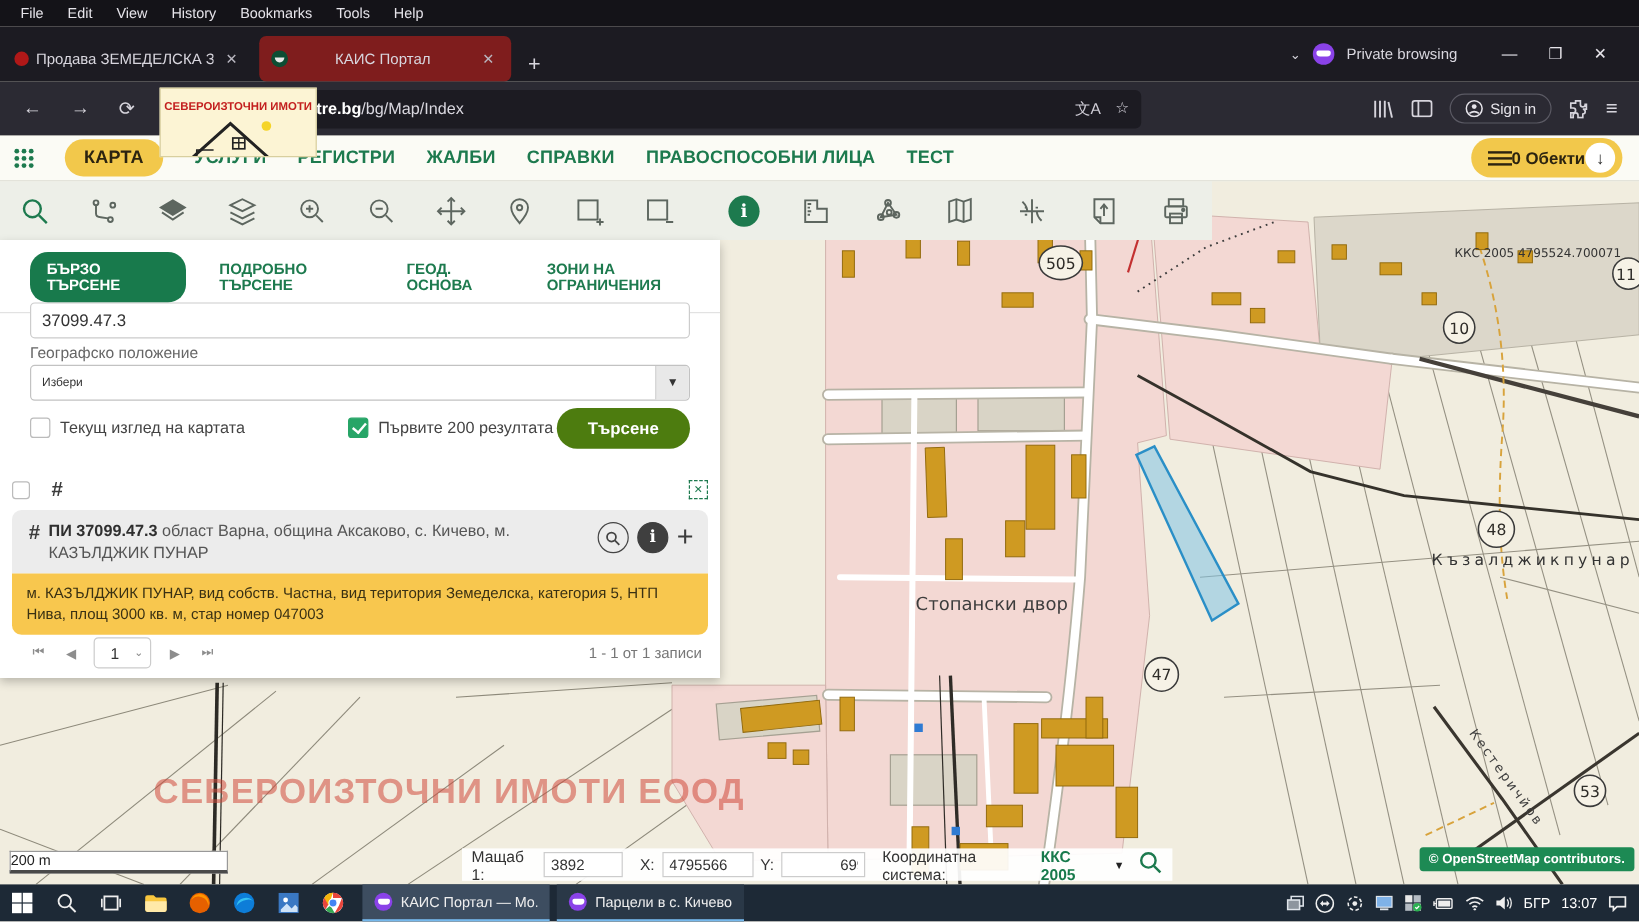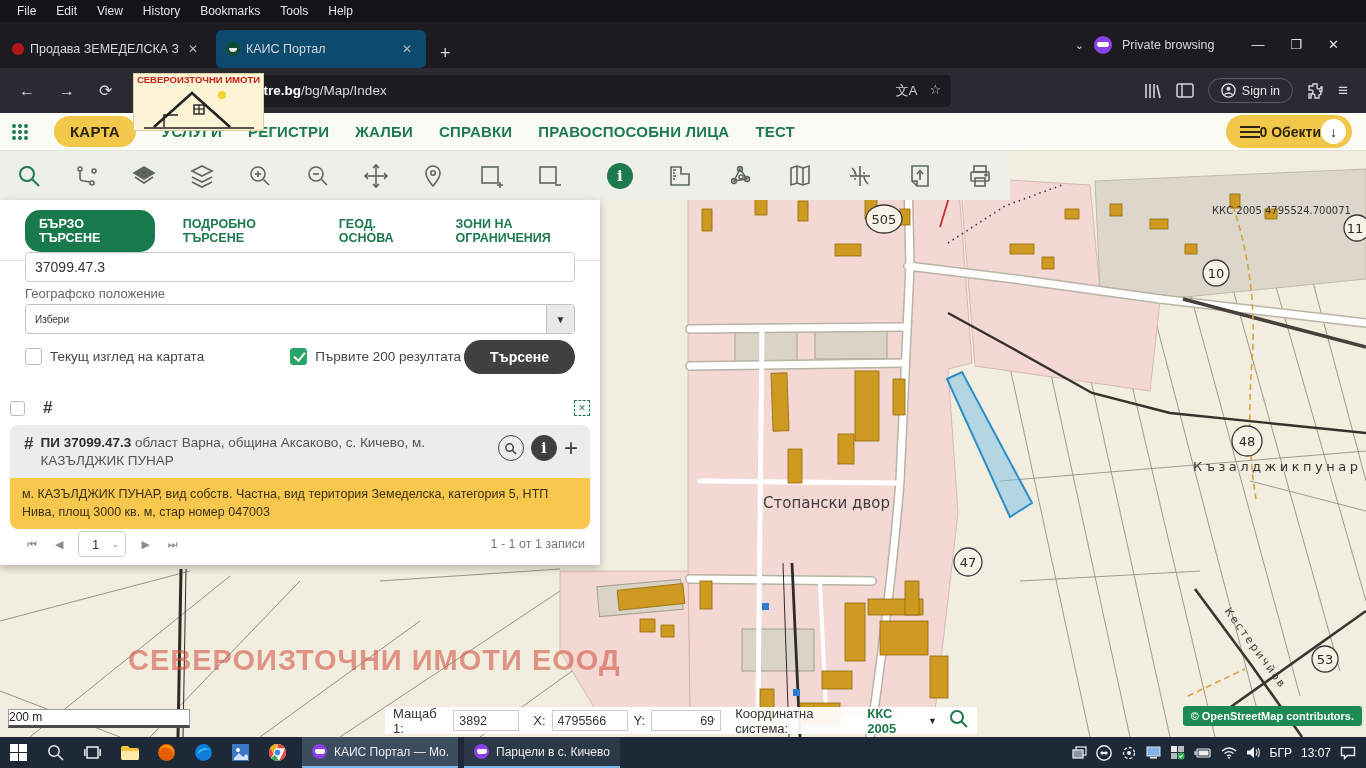--- a/index.html
+++ b/index.html
@@ -4,21 +4,21 @@
 <style>
   * { margin:0; padding:0; box-sizing:border-box; }
   html,body { width:1366px; height:768px; overflow:hidden; font-family:"Liberation Sans", sans-serif; }
   #stage { position:relative; width:1366px; height:768px; background:#f0ecdf; }
 
   
   #menubar { position:absolute; top:0; left:0; width:1366px; height:22px; background:#141318; color:#e6e4ea; display:flex; align-items:center; gap:2px; padding-left:8px; font-size:12px; }
   #menubar span { padding:2px 9px; cursor:default; }
   #tabbar { position:absolute; top:22px; left:0; width:1366px; height:46px; background:#1c1b22; display:flex; align-items:flex-end; }
   .tab { height:38px; margin:0 2px; border-radius:6px; display:flex; align-items:center; padding:0 10px; color:#d8d6de; font-size:12.5px; width:210px; position:relative; }
-  .tab.active { background:#0c4a6e; }
+  .tab.active { background:#7f1d1d;text-align:center; }
   .tab .ttl { white-space:nowrap; overflow:hidden; flex:1; margin:0 6px; }
   .tab .cl { color:#b9b7c0; font-size:12px; padding:2px 4px; border-radius:4px; }
   .favdot { width:12px; height:12px; border-radius:50%; background:#b01818; flex:none; }
   .favkais { width:14px; height:14px; border-radius:50%; background:#0d4d33; flex:none; position:relative; }
   .favkais:after { content:""; position:absolute; left:3px; top:6px; width:8px; height:4px; border-radius:0 0 6px 6px; background:#e8e8e8; }
   .newtab { color:#d8d6de; font-size:18px; padding:4px 12px; }
   #tab-right { margin-left:auto; display:flex; align-items:center; gap:10px; padding-right:14px; color:#d8d6de; font-size:12.5px; height:100%; }
   .pbicon { width:18px; height:18px; border-radius:50%; background:#8a42e8; position:relative; }
   .pbicon:after { content:""; position:absolute; left:3px; top:6px; width:12px; height:5px; background:#fff; border-radius:3px 3px 5px 5px; }
   #winctl { display:flex; gap:0; margin-left:14px; }
@@ -27,21 +27,21 @@
   #urlbar { position:absolute; top:68px; left:0; width:1366px; height:45px; background:#2b2a33; display:flex; align-items:center; padding:0 10px; gap:6px; }
   .navbtn { color:#d6d4dc; font-size:16px; padding:4px 9px; border-radius:4px; }
   #urlfield { flex:1; max-width:790px; height:32px; background:#1c1b22; border-radius:5px; display:flex; align-items:center; color:#d9d7df; font-size:13.5px; padding:0 10px; gap:8px; }
   #urlfield .host b { color:#fff; font-weight:700; }
   .uficon { color:#cfcdd6; font-size:13px; }
   #url-right { display:flex; align-items:center; gap:14px; color:#d6d4dc; padding-right:8px; margin-left:auto; }
   #signin { border:1px solid #5b5a64; border-radius:16px; padding:4px 12px; display:flex; gap:6px; align-items:center; font-size:12.5px; color:#e6e4ea; }
 
   
   #sitelogo { position:absolute; top:73px; left:133px; width:131px; height:58px; background:#fcf4d4; border:1px solid #d8cf9f; z-index:60; overflow:hidden; }
-  #sitelogo .t { color:#c3201f; font-weight:700; font-size:9.5px; text-align:center; padding-top:0; letter-spacing:0; white-space:nowrap; }
+  #sitelogo .t { color:#c3201f; font-weight:700; font-size:9.5px; text-align:center; padding-top:10px; letter-spacing:0; white-space:nowrap; }
 
   
   #navbar { position:absolute; top:113px; left:0; width:1366px; height:38px; background:#fbfbf5; border-bottom:1px solid #e3e3da; display:flex; align-items:center; gap:26px; padding-left:12px; z-index:40; }
   .griddots { display:grid; grid-template-columns:repeat(3,4px); grid-gap:2px; }
   .griddots i { width:4px; height:4px; border-radius:50%; background:#1d7a4e; }
   .navlink { color:#1d7a4e; font-weight:700; font-size:15px; letter-spacing:.2px; }
   .navlink.active { background:#f2c84b; color:#2c2410; padding:7px 16px; border-radius:17px; }
   #objbadge { margin-left:auto; margin-right:14px; background:#f2c84b; border-radius:17px; height:33px; display:flex; align-items:center; gap:0; padding:0 6px 0 14px; }
   #objbadge .burger { width:20px; height:12px; border-top:2.5px solid #2c2410; border-bottom:2.5px solid #2c2410; position:relative; }
   #objbadge .burger:after { content:""; position:absolute; top:3px; left:0; right:0; height:2.5px; background:#2c2410; }
@@ -64,21 +64,21 @@
   #qinput { position:absolute; left:25px; top:52px; width:550px; height:30px; border:1px solid #ccc; border-radius:4px; font-size:14px; color:#333; padding:0 9px; font-family:"Liberation Sans",sans-serif; }
   .flabel { position:absolute; left:25px; top:86px; color:#666; font-size:13px; }
   #geosel { position:absolute; left:25px; top:104px; width:550px; height:30px; border:1px solid #c2c2c2; border-radius:4px; display:flex; align-items:center; }
   #geosel .val { flex:1; padding:0 9px; font-size:10px; color:#333; }
   #geosel .arr { width:28px; height:28px; background:#e8e8e8; border-left:1px solid #c2c2c2; border-radius:0 3px 3px 0; display:flex; align-items:center; justify-content:center; font-size:10px; color:#333; }
   .ckrow { position:absolute; top:148px; left:25px; width:550px; display:flex; align-items:center; }
   .ckbox { width:17px; height:17px; border:1px solid #bbb; border-radius:3px; background:#fff; margin-right:8px; }
   .ckbox.on { background:#27a567; border-color:#27a567; position:relative; }
   .ckbox.on:after { content:""; position:absolute; left:5px; top:1px; width:5px; height:9px; border:solid #fff; border-width:0 2px 2px 0; transform:rotate(40deg); }
   .cklbl { font-size:13.5px; color:#444; }
-  #btn-search { position:absolute; right:25px; top:140px; background:#404040; color:#fff; font-weight:700; font-size:14px; border:none; border-radius:17px; padding:9px 26px; font-family:"Liberation Sans",sans-serif; }
+  #btn-search { position:absolute; right:25px; top:140px; background:#4d7c0f; color:#fff; font-weight:700; font-size:14px; border:none; border-radius:17px; padding:9px 26px; font-family:"Liberation Sans",sans-serif; }
   #reshead { position:absolute; top:198px; left:10px; right:10px; display:flex; align-items:center; }
   .hashicon { color:#3c3c3c; font-weight:700; font-size:17px; margin-left:10px; letter-spacing:-1px; }
   #clearsel { margin-left:auto; width:16px; height:16px; border:1.5px dashed #1d7a4e; position:relative; }
   #clearsel:after { content:"✕"; position:absolute; inset:0; color:#1d7a4e; font-size:9px; text-align:center; line-height:15px; }
   #rescard { position:absolute; top:225px; left:10px; width:580px; background:#ececec; border-radius:8px 8px 0 0; padding:9px 12px 8px 12px; display:flex; }
   #rescard .txt { font-size:13.5px; color:#555; line-height:1.35; width:400px; }
   #rescard .txt b { color:#2f2f2f; }
   #resicons { margin-left:auto; display:flex; align-items:center; gap:7px; height:28px; }
   .ric { width:26px; height:26px; border-radius:50%; border:1.5px solid #444; display:flex; align-items:center; justify-content:center; color:#444; }
   .ric.dark { background:#3f3f3f; color:#fff; border-color:#3f3f3f; font-family:"DejaVu Serif",serif; font-weight:700; font-size:14px; }

